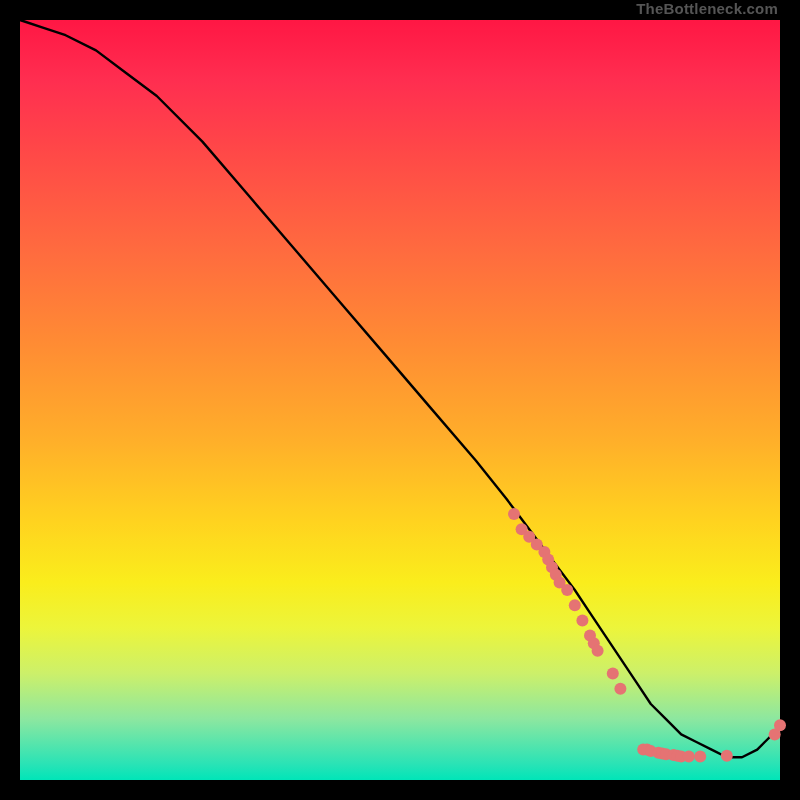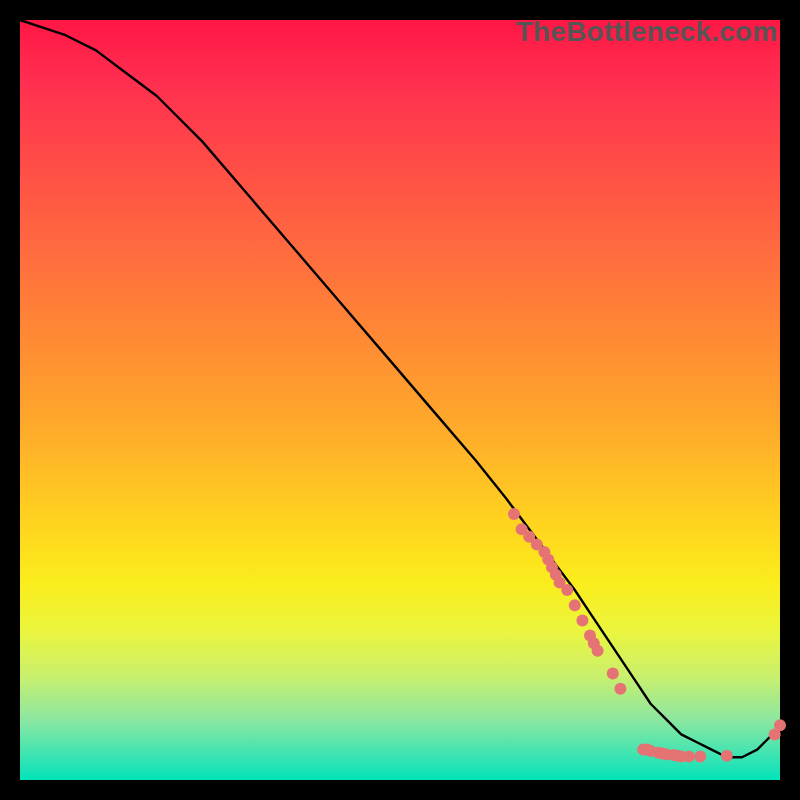--- a/index.html
+++ b/index.html
@@ -35,24 +35,24 @@
       #faed1c 74%,
       #ecf53b 80%,
       #ccf06a 86%,
       #8ce7a0 92%,
       #28e3b6 98%,
       #00e5b8 100%
     );
   }
   .watermark {
     position: absolute;
-    top: 16px;
+    top: 0px;
     right: 22px;
     color: #555;
-    font-size: 28px;
+    font-size: 15px;
     font-weight: 600;
     letter-spacing: 0.2px;
     user-select: none;
   }
   svg.overlay {
     position: absolute;
     left: 20px;
     top: 20px;
     width: 760px;
     height: 760px;

